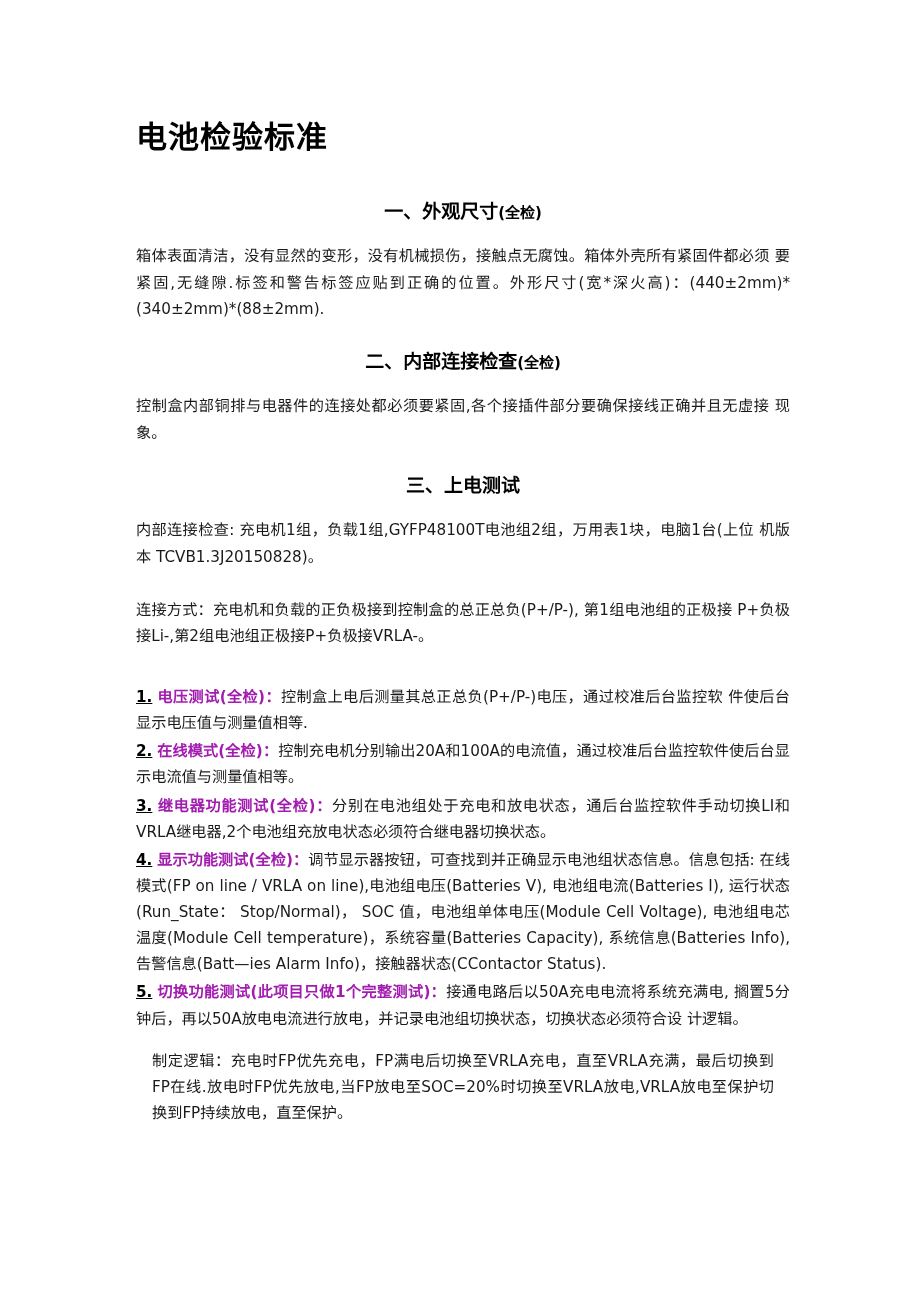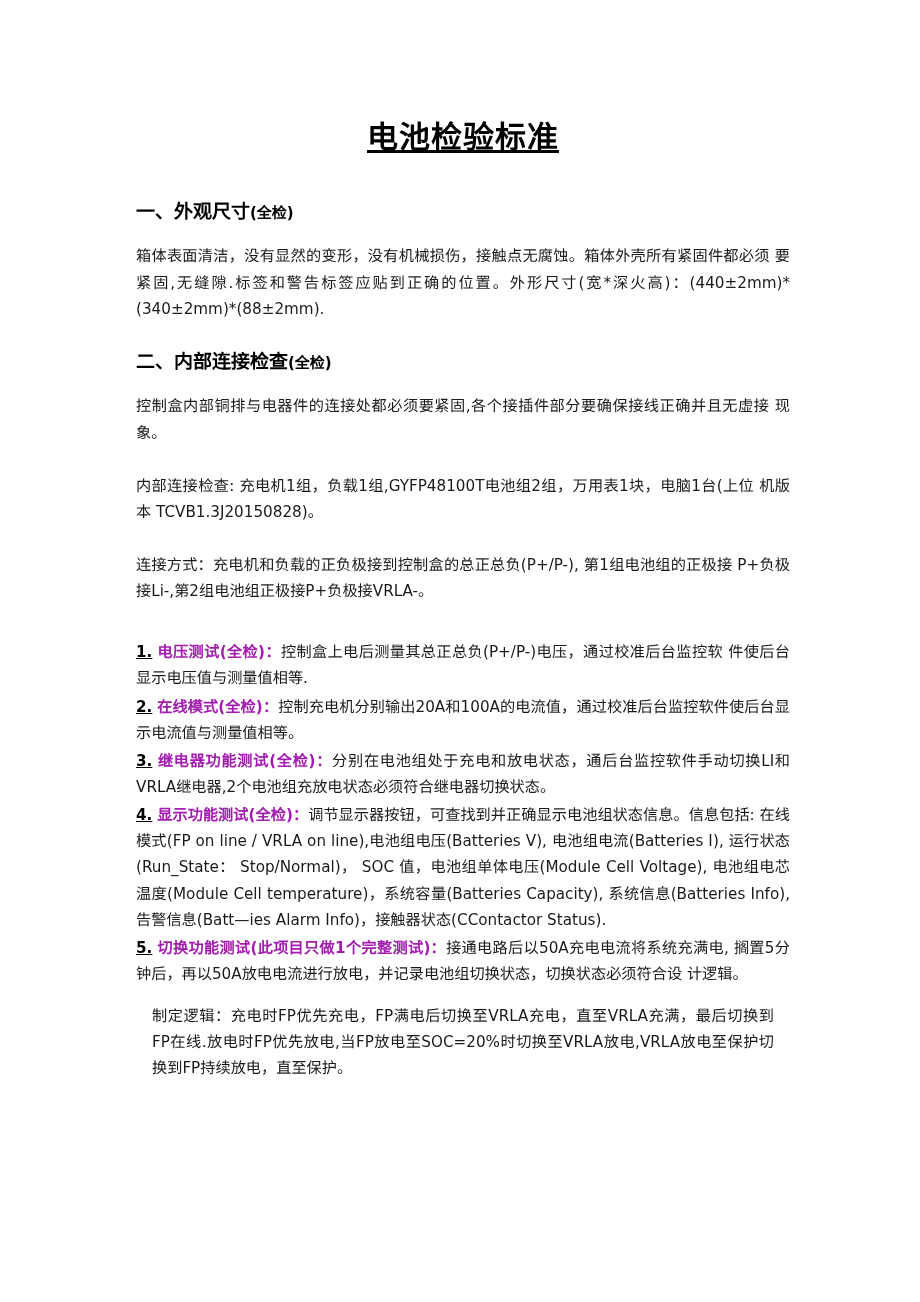--- a/index.html
+++ b/index.html
@@ -19,33 +19,32 @@
     position: relative;
     box-sizing: border-box;
     width: 920px;
     height: 1302px;
     background: #ffffff;
     padding: 118px 130px 0 136px;
   }
   .doc-title {
     font-size: 31px;
     font-weight: 700;
-    text-align: center;
     letter-spacing: 1px;
     line-height: 1.25;
     margin: 0 0 42px 0;
     color: #000000;
-    text-decoration: underline;
   }
   .section-heading {
     font-size: 19px;
     font-weight: 700;
     line-height: 1.35;
     margin: 0 0 19px 0;
     color: #000000;
+    text-align: center;
   }
   .section-heading .qual {
     font-size: 15px;
     font-weight: 700;
   }
   p.body-text {
     font-size: 15.2px;
     line-height: 1.72;
     margin: 0 0 27px 0;
     text-align: justify;
@@ -94,20 +93,21 @@
   <h1 class="doc-title">电池检验标准</h1>
 
   <h2 class="section-heading"><span>一、外观尺寸</span><span class="qual">(全检)</span></h2>
 
   <p class="body-text">箱体表面清洁，没有显然的变形，没有机械损伤，接触点无腐蚀。箱体外壳所有紧固件都必须 要紧固,无缝隙.标签和警告标签应贴到正确的位置。外形尺寸(宽*深火高)：(440±2mm)* (340±2mm)*(88±2mm).</p>
 
   <h2 class="section-heading"><span>二、内部连接检查</span><span class="qual">(全检)</span></h2>
 
   <p class="body-text">控制盒内部铜排与电器件的连接处都必须要紧固,各个接插件部分要确保接线正确并且无虚接 现象。</p>
 
+  <h2 class="section-heading"><span>三、上电测试</span><span class="qual"></span></h2>
 
   <p class="body-text">内部连接检查: 充电机1组，负载1组,GYFP48100T电池组2组，万用表1块，电脑1台(上位 机版本 TCVB1.3J20150828)。</p>
 
   <p class="body-text tight">连接方式：充电机和负载的正负极接到控制盒的总正总负(P+/P-), 第1组电池组的正极接 P+负极接Li-,第2组电池组正极接P+负极接VRLA-。</p>
 
   <ul class="item-list">
     <li class="item"><span class="item-num">1.</span> <span class="item-title">电压测试(全检)：</span><span>控制盒上电后测量其总正总负(P+/P-)电压，通过校准后台监控软 件使后台显示电压值与测量值相等.</span></li>
     <li class="item"><span class="item-num">2.</span> <span class="item-title">在线模式(全检)：</span><span>控制充电机分别输出20A和100A的电流值，通过校准后台监控软件使后台显示电流值与测量值相等。</span></li>
     <li class="item"><span class="item-num">3.</span> <span class="item-title">继电器功能测试(全检)：</span><span>分别在电池组处于充电和放电状态，通后台监控软件手动切换LI和VRLA继电器,2个电池组充放电状态必须符合继电器切换状态。</span></li>
     <li class="item"><span class="item-num">4.</span> <span class="item-title">显示功能测试(全检)：</span><span>调节显示器按钮，可查找到并正确显示电池组状态信息。信息包括: 在线模式(FP on line / VRLA on line),电池组电压(Batteries V), 电池组电流(Batteries Ⅰ), 运行状态(Run_State： Stop/Normal)， SOC 值，电池组单体电压(Module Cell Voltage), 电池组电芯温度(Module Cell temperature)，系统容量(Batteries Capacity), 系统信息(Batteries Info), 告警信息(Batt—ies Alarm Info)，接触器状态(CContactor Status).</span></li>

